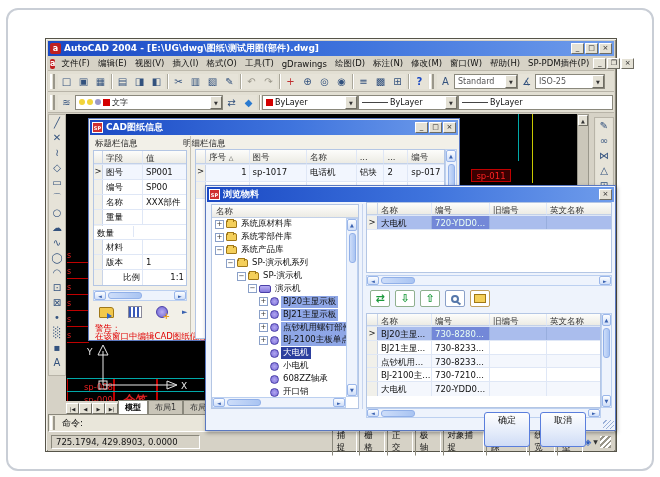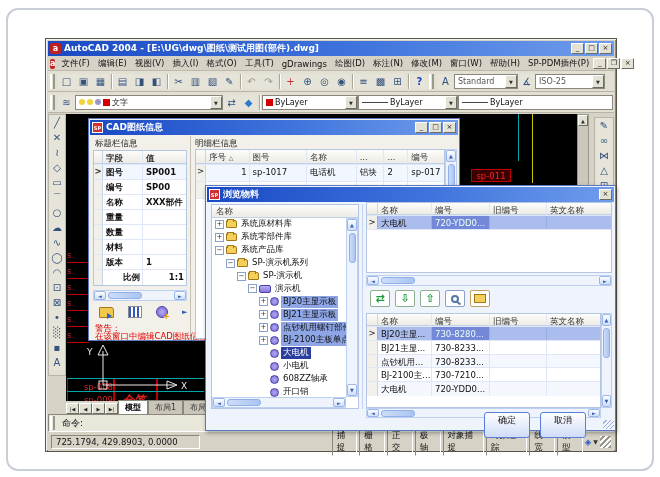--- a/index.html
+++ b/index.html
@@ -137,21 +137,21 @@
   .tlab.hl { background:#8ea6e6; }
   .tlab.sel { background:#2c3f9e; color:#fff; }
 
   .gtb { position:absolute; display:flex; gap:5px; }
   .gbtn { width:20px; height:17px; background:#fff; border:1px solid #8fb08f; border-radius:2px;
           display:flex; align-items:center; justify-content:center; font-size:11px; font-weight:bold; color:#1c9a3c; }
   .mag { width:8px; height:8px; border:2px solid #5577aa; border-radius:50%; position:relative; }
   .mag::after { content:""; position:absolute; right:-4px; bottom:-3px; width:5px; height:2px; background:#5577aa; transform:rotate(40deg); }
   .foldsm { width:12px; height:9px; background:#f4cf5a; border:1px solid #a07818; }
 
-  .xpbtn { position:absolute; width:46px; height:26px; border:1px solid #5a7edc; border-radius:3px;
+  .xpbtn { position:absolute; width:46px; height:35px; border:1px solid #5a7edc; border-radius:3px;
            background:linear-gradient(#fefefe,#e3ebfa 60%,#cfdcf6); font-size:9px; color:#111;
            text-align:center; line-height:15px; }
   .bgrip { position:absolute; width:11px; height:9px;
            background:repeating-linear-gradient(135deg,transparent 0 2px,#9ab0d8 2px 3px); }
 
   .ucs { position:absolute; left:17px; top:227px; pointer-events:none; }
 </style>
 </head>
 <body>
 <div class="screen">
@@ -369,24 +369,24 @@
     <span class="splogo">SP</span>
     <span class="ttxt">CAD图纸信息</span>
     <span class="wbtns">
       <span class="wbtn">_</span>
       <span class="wbtn">□</span>
       <span class="wbtn">×</span>
     </span>
   </div>
 
   <span class="secthead" style="left:6px; top:19px;">标题栏信息</span>
-  <span class="secthead" style="left:106px; top:19px;">明细栏信息</span>
+  <span class="secthead" style="left:94px; top:19px;">明细栏信息</span>
   <div class="divline" style="left:101px; top:17px; height:204px;"></div>
 
-  <div class="xgrid" style="left:4px; top:31px; width:94px; height:136px;font-weight:bold;">
+  <div class="xgrid" style="left:4px; top:31px; width:94px; height:136px;">
     <div class="xrow xhead" style="height:14px;">
       <span class="xc xgut" style="width:9px;"></span>
       <span class="xc" style="width:40px;">字段</span>
       <span class="xc" style="width:43px; border-right:none;">值</span>
     </div>
     <div class="xrow" style="height:15px; background:#f2f6fe;">
       <span class="xc xgut" style="width:9px;">&gt;</span>
       <span class="xc" style="width:40px;">图号</span>
       <span class="xc" style="width:43px; border-right:none;">SP001</span>
     </div>
@@ -398,21 +398,21 @@
     <div class="xrow" style="height:15px;">
       <span class="xc xgut" style="width:9px;"></span>
       <span class="xc" style="width:40px;">名称</span>
       <span class="xc" style="width:43px; border-right:none;">XXX部件</span>
     </div>
     <div class="xrow" style="height:15px;">
       <span class="xc xgut" style="width:9px;"></span>
       <span class="xc" style="width:40px;">重量</span>
       <span class="xc" style="width:43px; border-right:none;"></span>
     </div>
-    <div class="xrow" style="height:15px;">
+    <div class="xrow" style="height:15px;flex-direction:column;">
       <span class="xc xgut" style="width:9px;"></span>
       <span class="xc" style="width:40px;">数量</span>
       <span class="xc" style="width:43px; border-right:none;"></span>
     </div>
     <div class="xrow" style="height:15px;">
       <span class="xc xgut" style="width:9px;"></span>
       <span class="xc" style="width:40px;">材料</span>
       <span class="xc" style="width:43px; border-right:none;"></span>
     </div>
     <div class="xrow" style="height:15px;">

